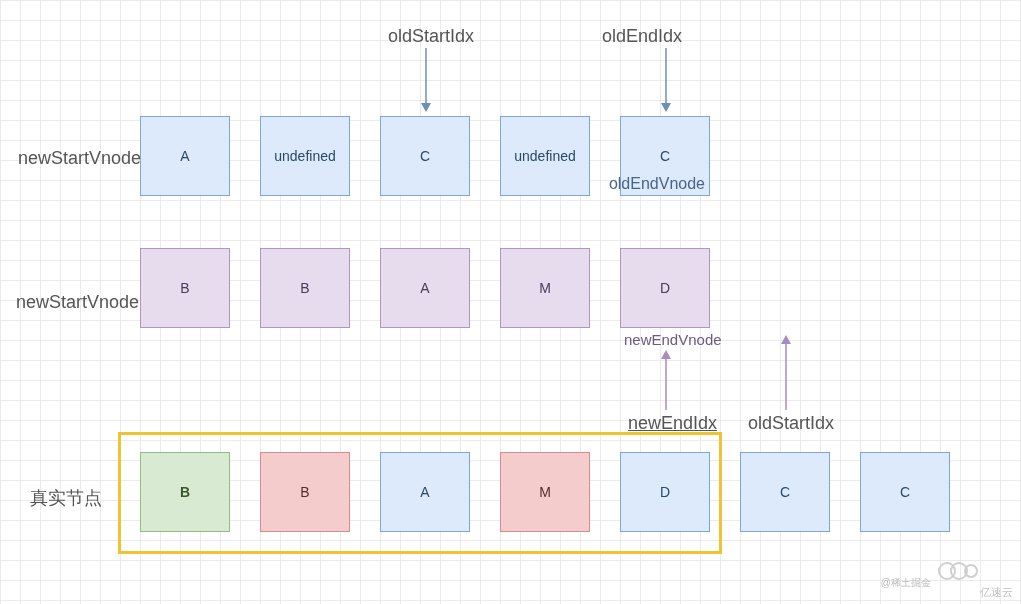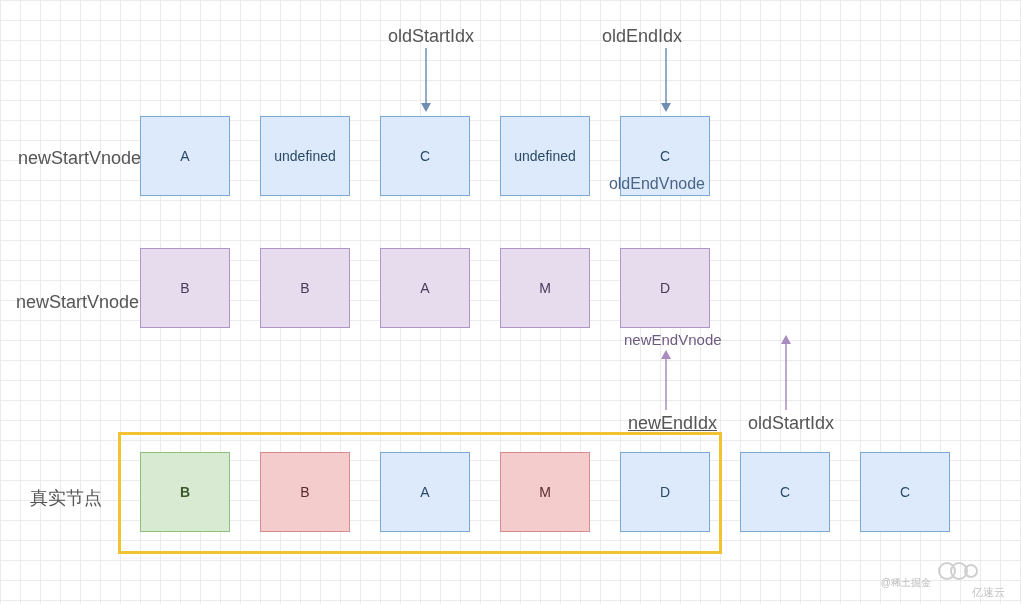--- a/index.html
+++ b/index.html
@@ -163,15 +163,15 @@
     </div>
 
   <div class="watermark" style="right:90px; bottom:14px;">@稀土掘金</div>
   <div class="logo" style="right:36px; bottom:18px;">
     <svg width="44" height="22" viewBox="0 0 44 22">
       <circle cx="12" cy="11" r="8" fill="none" stroke="#cfcfcf" stroke-width="2"></circle>
       <circle cx="24" cy="11" r="8" fill="none" stroke="#cfcfcf" stroke-width="2"></circle>
       <circle cx="36" cy="11" r="6" fill="none" stroke="#cfcfcf" stroke-width="2"></circle>
     </svg>
   </div>
-  <div class="logo-txt" style="right:16px; bottom:4px;padding-left:36px;">亿速云</div>
+  <div class="logo-txt" style="right:8px; bottom:4px;padding-left:36px;">亿速云</div>
 
 </div>
 
 </body></html>

